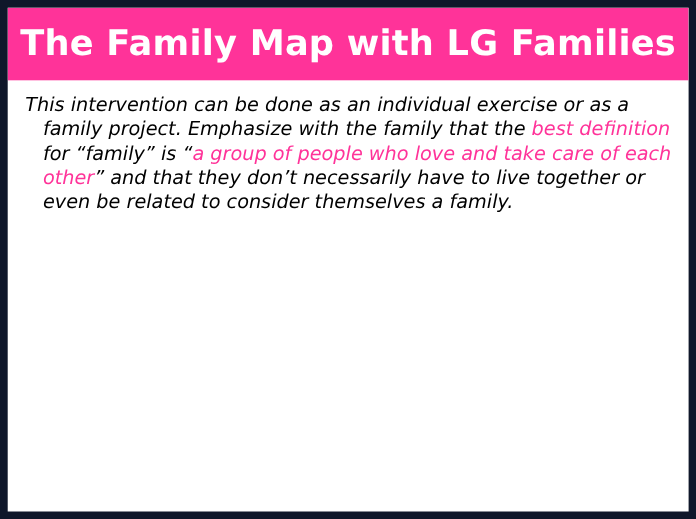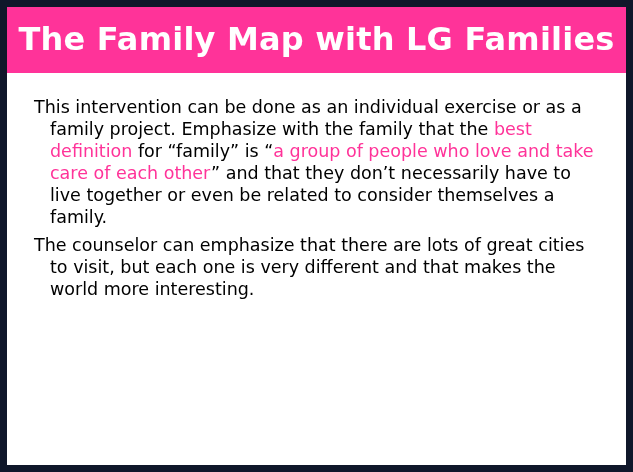--- a/index.html
+++ b/index.html
@@ -40,22 +40,23 @@
     text-align: center;
     line-height: 1.05;
     white-space: nowrap;
   }
   .body-area {
     padding: 12px 14px 0 16px;
     box-sizing: border-box;
   }
   ul.bullets {
     list-style: none;
-    margin: 11px;
+    margin: 0;
     padding: 0;
+    font-style: italic;
   }
   ul.bullets > li {
     font-family: "DejaVu Sans", sans-serif;
     font-size: 17.5px;
     line-height: 1.26;
     color: #000000;
     margin: 0 0 6px 0;
     padding: 0 0 0 16px;
     text-indent: -16px;
   }
@@ -71,17 +72,16 @@
 
 <div class="slide">
 
   <div class="title-bar">
     <div class="title-text">The Family Map with LG Families</div>
   </div>
 
   <div class="body-area">
     <ul class="bullets">
         <li><span>This intervention can be done as an individual exercise or as a family project. Emphasize with the family that the </span><span class="hl" style="color: rgb(255, 51, 153);">best definition</span><span> for “family” is “</span><span class="hl" style="color: rgb(255, 51, 153);">a group of people who love and take care of each other</span><span>” and that they don’t necessarily have to live together or even be related to consider themselves a family.</span></li>
-        <li><span>The counselor can emphasize that there are lots of great cities to visit, but each one is very different and that makes the world more interesting.</span></li>
       </ul>
   </div>
 
 </div>
 
 </body></html>

